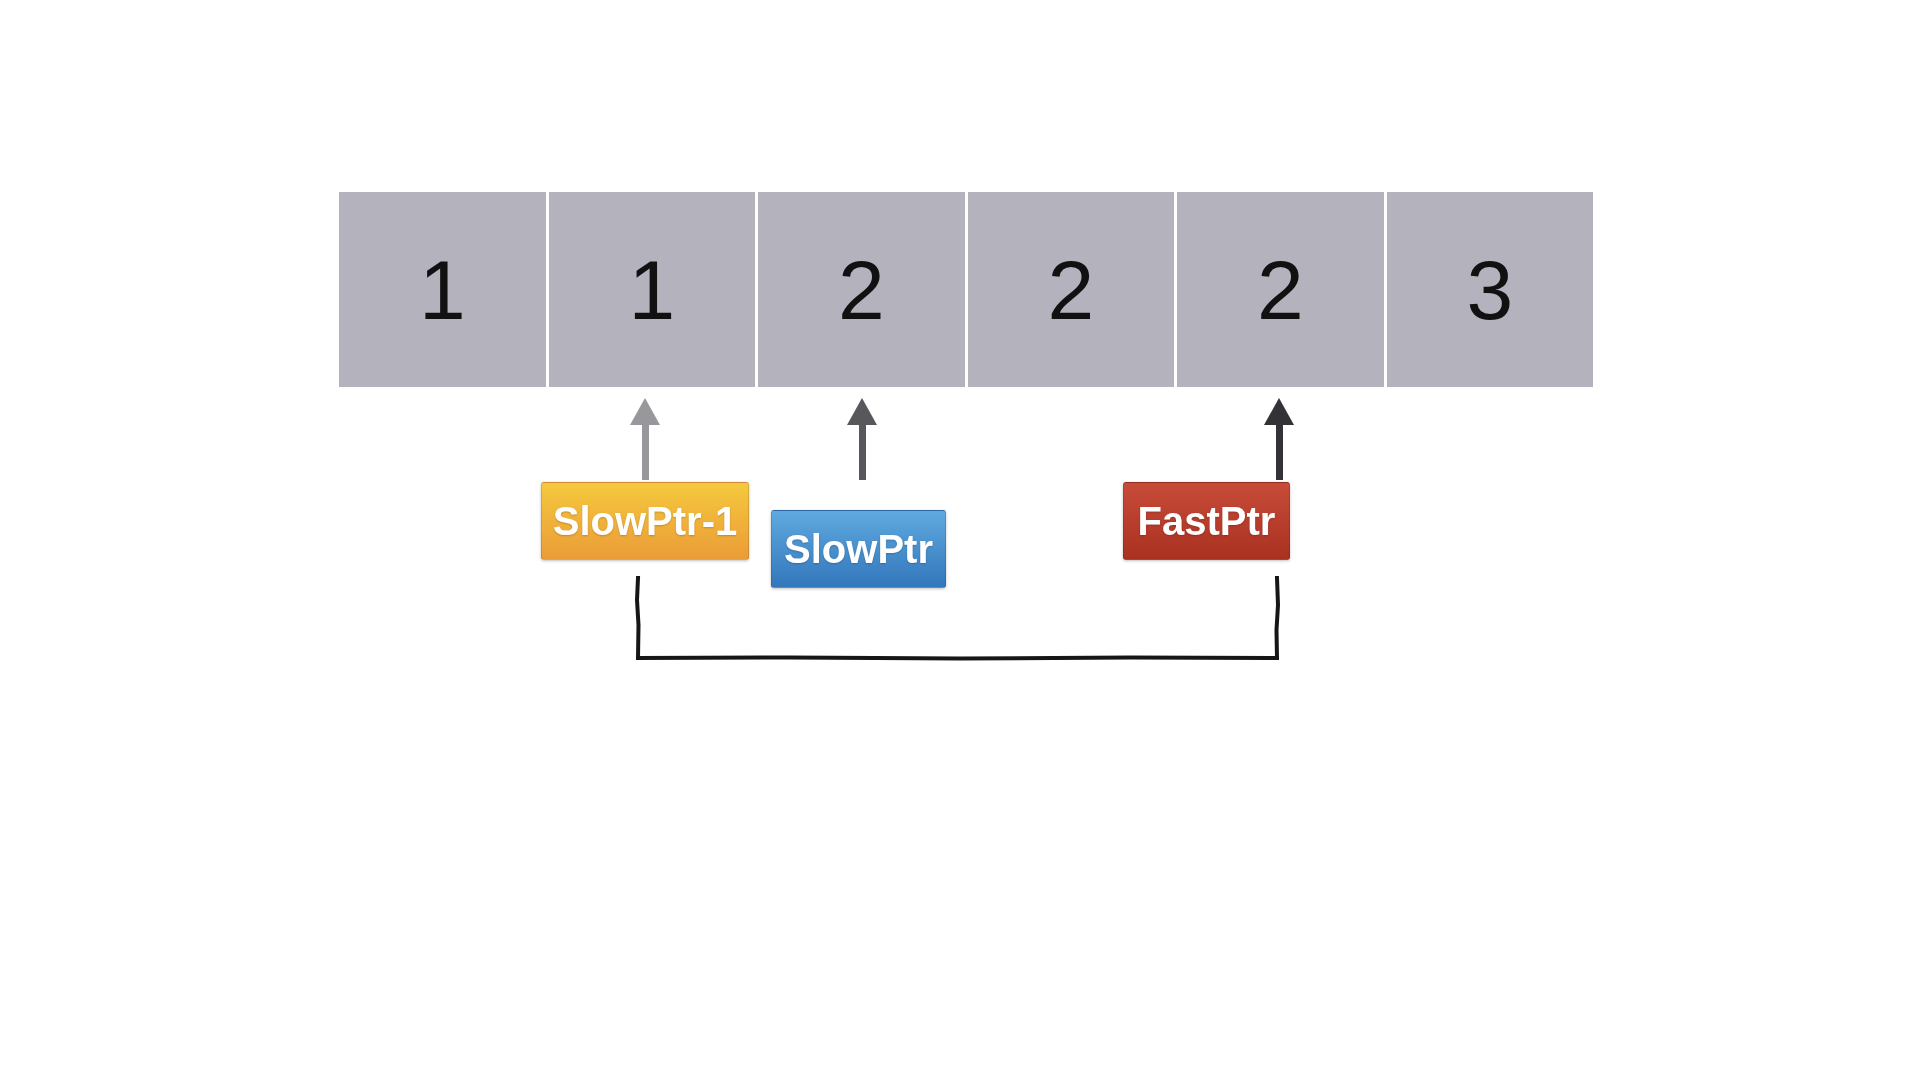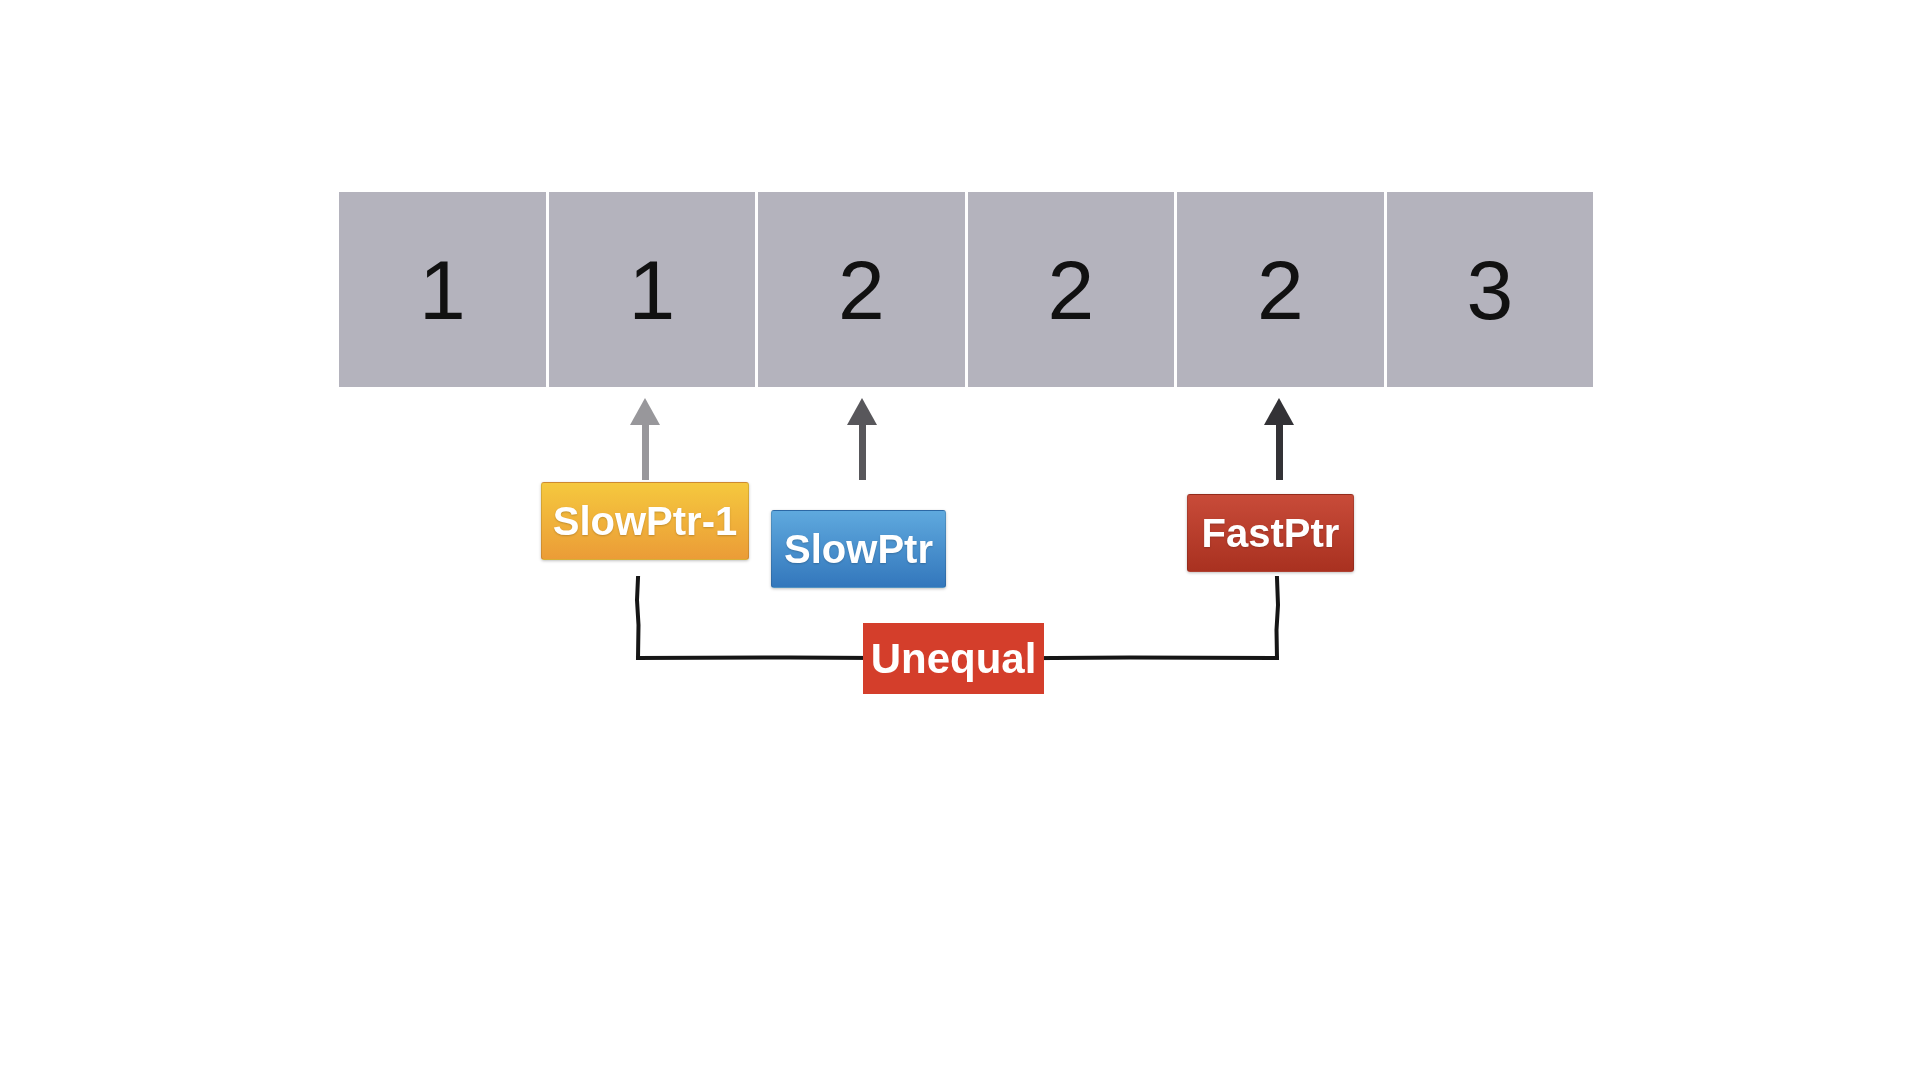--- a/index.html
+++ b/index.html
@@ -81,21 +81,21 @@
     font-weight: bold;
     border-radius: 3px;
     border: 1px solid rgba(0,0,0,0.12);
     box-shadow: 0 1px 3px rgba(0,0,0,0.25);
     text-shadow: 0 1px 2px rgba(0,0,0,0.2);
     box-sizing: border-box;
     white-space: nowrap;
   }
   .ptr-box-1 { left: 541px; width: 208px; }
   .ptr-box-2 { left: 771px; width: 175px; }
-  .ptr-box-3 { left: 1187px; width: 167px; margin-top: 12px; }
+  .ptr-box-3 { left: 1123px; width: 167px; }
 
   
   .bracket {
     position: absolute;
     left: 630px;
     top: 570px;
     width: 660px;
     height: 100px;
   }
 
@@ -171,17 +171,14 @@
       <span>FastPtr</span>
     </div>
   </div>
 
   <svg class="bracket" viewBox="0 0 660 100" xmlns="http://www.w3.org/2000/svg">
     <path class="bracket-line" d="M8 8 L7 30 L8.5 55 L8 88" fill="none" stroke="#161616" stroke-width="4" stroke-linecap="square"></path>
     <path class="bracket-line" d="M8 88 L160 87.4 L330 88.6 L500 87.5 L647 88" fill="none" stroke="#161616" stroke-width="4" stroke-linecap="square"></path>
     <path class="bracket-line" d="M647 8 L648 35 L646.5 60 L647 88" fill="none" stroke="#161616" stroke-width="4" stroke-linecap="square"></path>
   </svg>
 
-  <div class="unequal-box" style="background: rgb(212, 62, 43); color: rgb(255, 255, 255);">
-    <span>Unequal</span>
-  </div>
 
 </div>
 
 </body></html>

